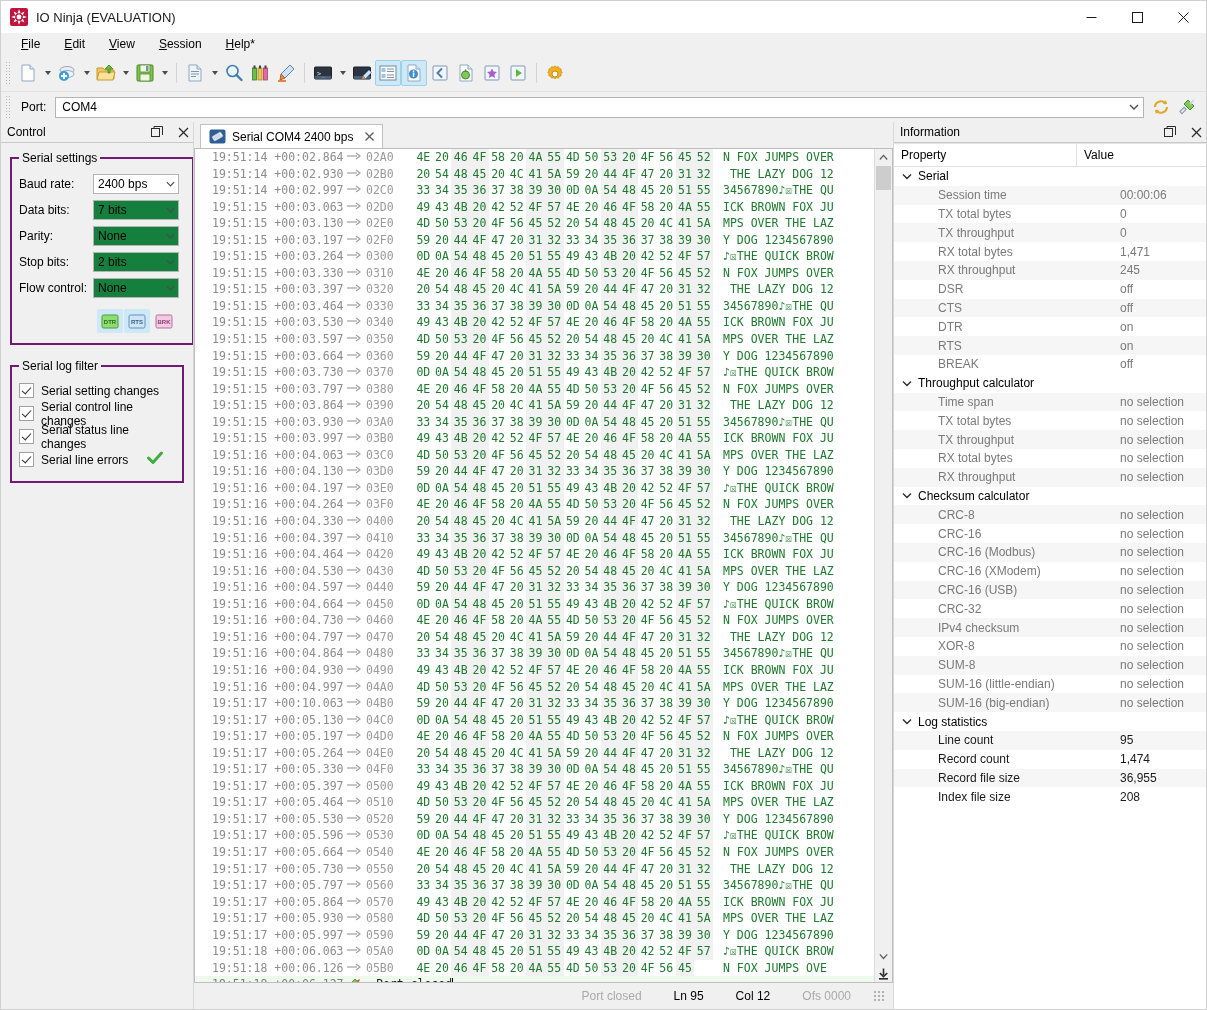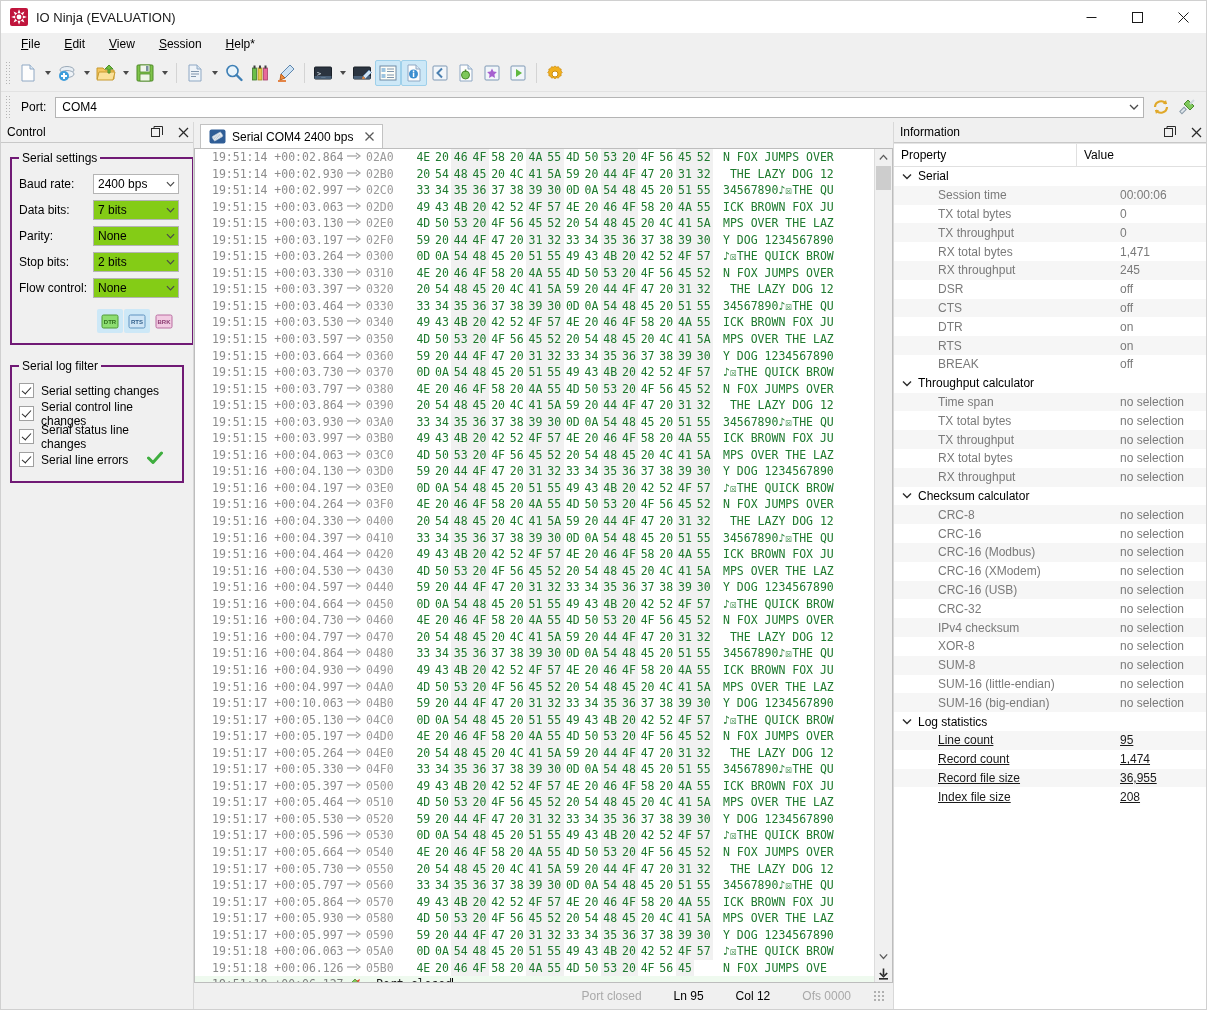--- a/index.html
+++ b/index.html
@@ -65,21 +65,21 @@
   
   .ctrl-pane{width:192px;flex:0 0 192px;display:flex;flex-direction:column;
              background:#f0f0f0;border-right:1px solid #d8d8d8;}
   .ctrl-body{flex:1;background:#f0f0f0;padding:8px 9px 0 9px;overflow:hidden;}
   fieldset.grp{border:2px solid #701a75;border-radius:0;margin:0 0 14px 0;padding:6px 13px 10px 7px;}
   fieldset.grp legend{font-size:12px;padding:0 3px;color:#000;}
   .frow{display:flex;align-items:center;height:26px;}
   .frow label{font-size:12px;width:74px;color:#000;}
   .sel{width:86px;height:20px;border:1px solid #b4b4b4;background:#fff;
        display:flex;align-items:center;box-sizing:border-box;font-size:12px;}
-  .sel.gray{background:#84cc16;justify-content:space-between;}
+  .sel.gray{background:#15803d;justify-content:space-between;}
   .sel .sv{padding-left:4px;white-space:nowrap;overflow:hidden;}
   .sel .ss{flex:1;}
   .sel .sc{width:16px;display:flex;align-items:center;justify-content:center;}
   .linebtns{display:flex;justify-content:flex-end;padding-top:8px;padding-right:2px;}
   .lb{width:26px;height:24px;display:flex;align-items:center;justify-content:center;
       border-radius:2px;margin-left:1px;}
   .lb.sel-bg{background:#cde8f7;}
   .chkrow{display:flex;align-items:center;height:23px;}
   .chk{width:13px;height:13px;border:1px solid #a0a0a0;background:#fff;
        margin-right:7px;position:relative;flex:0 0 13px;}
@@ -143,21 +143,21 @@
   .irow{display:flex;height:18.8px;align-items:center;font-size:12px;}
   .irow.z{background:#f6f6f6;}
   .irow .p{width:175px;flex:0 0 175px;padding-left:7px;color:#7a7a7a;
            white-space:nowrap;overflow:hidden;}
   .irow .p.indent{padding-left:44px;}
   .irow .v{padding-left:7px;color:#7a7a7a;flex:1;white-space:nowrap;overflow:hidden;}
   .irow.group .p{color:#000;padding-left:6px;display:flex;align-items:center;}
   .irow.group{background:#fff;}
   .irow.group .chev{width:14px;display:inline-flex;align-items:center;justify-content:center;
                     margin-right:4px;}
-  .irow.stat .p, .irow.stat .v{color:#1a1a1a;text-decoration:underline;}
+  .irow.stat .p, .irow.stat .v{color:#1a1a1a;}
   .irow.stat .p{color:#1a1a1a;}
 </style>
 </head>
 <body>
 
 <div class="app">
 
   <div class="titlebar">
     <div class="title-icon">
       <svg width="18" height="18" viewBox="0 0 18 18">

